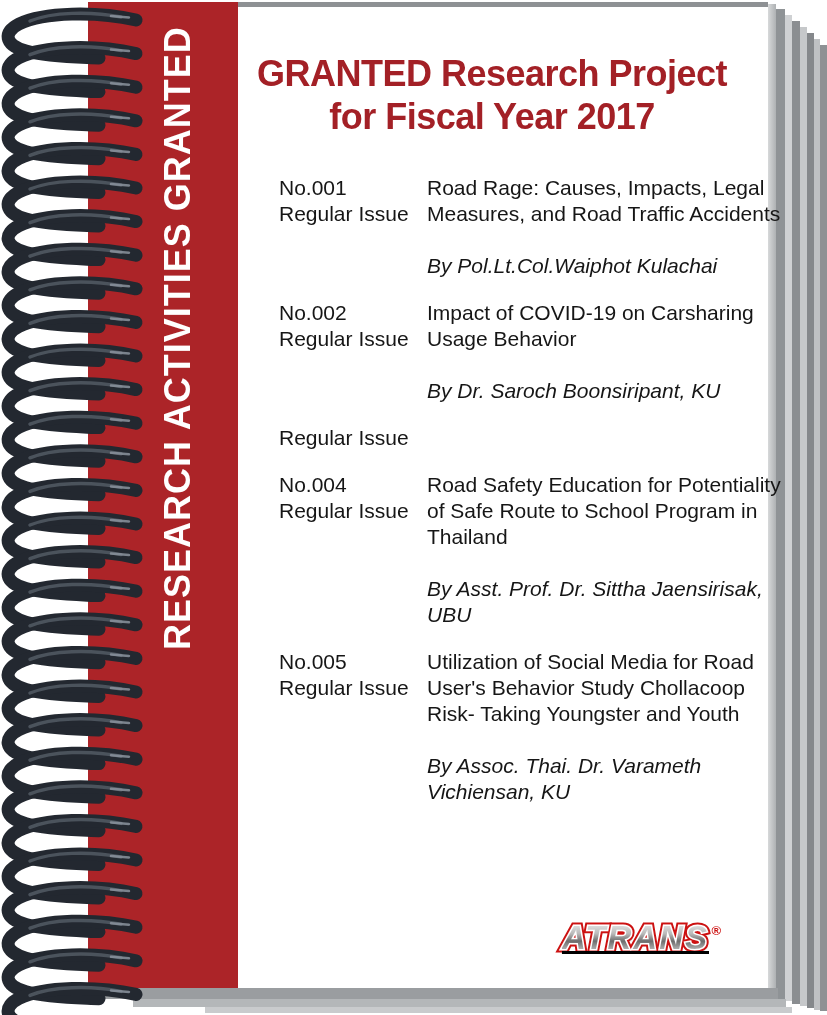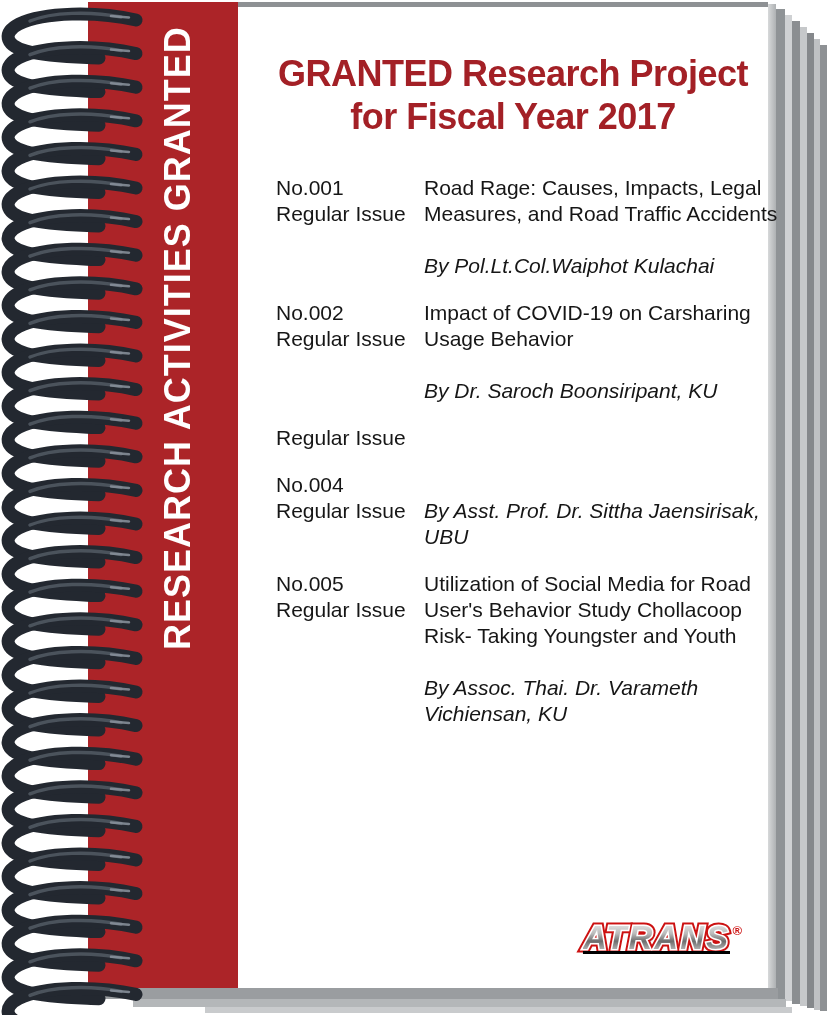--- a/index.html
+++ b/index.html
@@ -28,24 +28,24 @@
   
   .band { position:absolute; left:0; top:0; width:150px; height:100%; background:#ac2428; }
   .spine-text {
     position:absolute; left:-220px; top:316px; width:620px; height:44px;
     transform:rotate(-90deg); transform-origin:center;
     color:#ffffff; font-size:36px; font-weight:bold; letter-spacing:1px;
     text-align:center; line-height:44px; white-space:nowrap;
   }
 
   
-  .content { position:absolute; left:160px; top:0; width:530px; height:100%; }
+  .content { position:absolute; left:139px; top:0; width:530px; height:100%; }
   .cover-title { margin-top:50px; text-align:center; color:#a32026; font-size:36px; font-weight:bold; line-height:43px; letter-spacing:-0.5px; }
 
-  .entries { margin-top:37px; padding-left:28px; }
+  .entries { margin-top:37px; padding-left:28px;margin-left:24px; }
   .entry { display:flex; margin-bottom:21px; color:#161616; font-size:21px; line-height:26px; }
   .col-no { width:148px; flex:0 0 148px; }
   .col-main { width:355px; flex:0 0 355px; }
   .pauthor { margin-top:26px;font-style:italic; }
 
   
   .logo { position:absolute; right:48px; top:916px; font-size:33px; font-weight:bold; font-style:italic; letter-spacing:2px; line-height:40px; white-space:nowrap;text-decoration:underline; }
   .logo .layer { position:absolute; left:0; top:0; }
   .logo .stroke-red   { -webkit-text-stroke:7px #cc1111; color:#cc1111; text-shadow:2px 3px 1px #9a9a9a; }
   .logo .stroke-white { -webkit-text-stroke:3px #ffffff; color:#ffffff; }
@@ -115,20 +115,21 @@
             <div>Regular Issue</div>
           </div>
         </div>
 
         <div class="entry">
           <div class="col-no">
             <div>No.004</div>
             <div>Regular Issue</div>
           </div>
           <div class="col-main">
+            <div class="ptitle">Road Safety Education for Potentiality of Safe Route to School Program in Thailand</div>
             <div class="pauthor">By Asst. Prof. Dr. Sittha Jaensirisak, UBU</div>
           </div>
         </div>
 
         <div class="entry">
           <div class="col-no">
             <div>No.005</div>
             <div>Regular Issue</div>
           </div>
           <div class="col-main">

